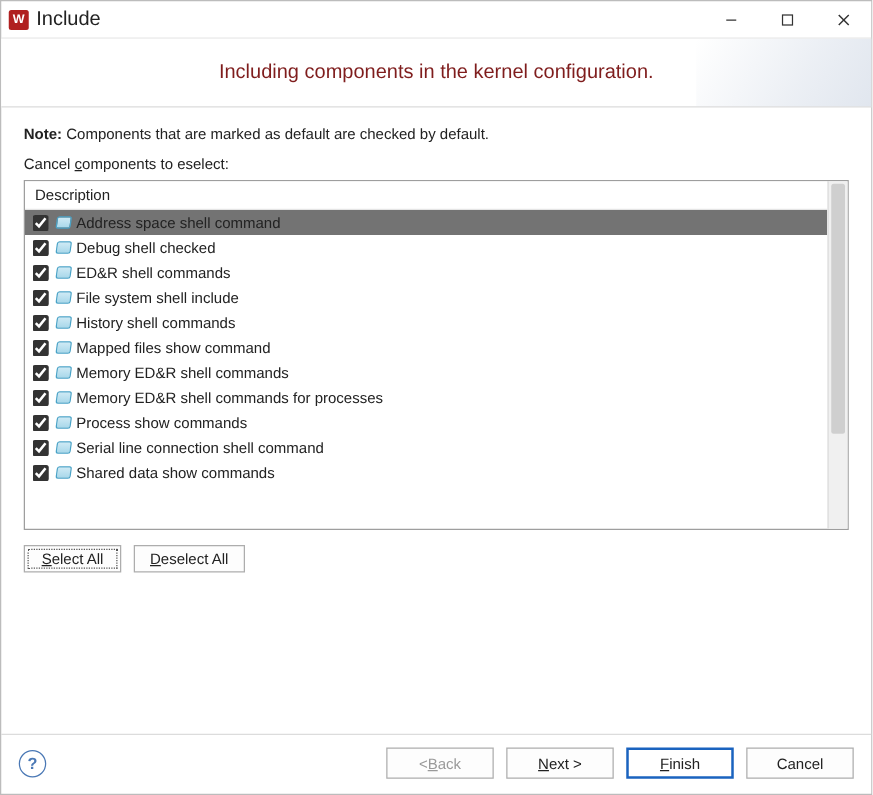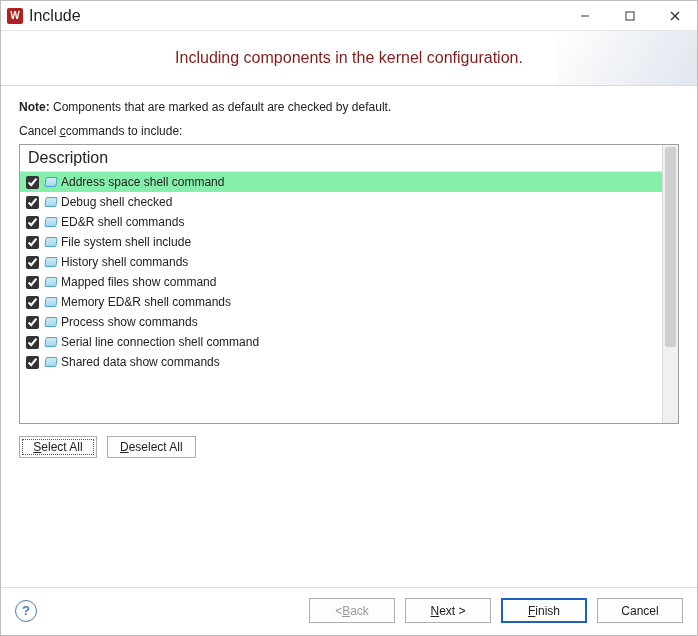--- a/index.html
+++ b/index.html
@@ -20,24 +20,24 @@
   .header-subtitle { font-size: 16px; color: #7f1d1d; text-align: center; }
 
   .body-area { padding: 14px 18px 0 18px; flex: 1; display: flex; flex-direction: column; min-height: 0; }
   .note-line { margin-bottom: 10px; }
   .note-line b { font-weight: 600; }
   .select-label { margin-bottom: 6px; }
   .select-label .ul { text-decoration: underline; }
 
   .list-wrap { border: 1px solid #9e9e9e; height: 280px; display: flex; background: #fff; }
   .list-inner { flex: 1; overflow: hidden; }
-  .list-header { padding: 4px 8px; font-size: 16px; border-bottom: 1px solid #e5e5e5; background: #fff; }
+  .list-header { padding: 4px 8px; font-size: 12px; border-bottom: 1px solid #e5e5e5; background: #fff; }
   .list-body { overflow: hidden; }
   .row { display: flex; align-items: center; height: 20px; padding: 0 6px; gap: 4px; }
-  .row.selected { background: #86efac; }
+  .row.selected { background: #737373; }
   .row input[type=checkbox] { width: 13px; height: 13px; margin: 0 2px 0 0; accent-color: #333; }
   .comp-icon { width: 12px; height: 10px; border: 1px solid #4aa3c7; border-radius: 2px; background: linear-gradient(#cfeaf5,#a9d8ea); transform: skewX(-8deg); }
   .row-label { font-size: 12px; color: #222; }
   .list-scroll { width: 16px; background: #f0f0f0; border-left: 1px solid #dcdcdc; position: relative; }
   .scroll-thumb { position: absolute; top: 2px; left: 2px; right: 2px; height: 200px; background: #cfcfcf; border-radius: 2px; }
 
   .sel-buttons { display: flex; gap: 10px; margin-top: 12px; }
   .btn { min-width: 78px; height: 24px; padding: 0 12px; background: #fdfdfd; border: 1px solid #adadad; font-size: 12px; display: inline-flex; align-items: center; justify-content: center; cursor: default; }
   .btn.small { height: 22px; }
   .btn .ul { text-decoration: underline; }
@@ -83,21 +83,21 @@
   <div class="header-area">
     <div class="header-subtitle">Including components in the kernel configuration.</div>
   </div>
 
   <div class="body-area">
     <div class="note-line">
       <b>Note:</b>
       <span>Components that are marked as default are checked by default.</span>
     </div>
     <div class="select-label">
-      <span>Cancel </span><span class="ul">c</span><span>commands to include:</span>
+      <span>Cancel </span><span class="ul">c</span><span>omponents to eselect:</span>
     </div>
 
     <div class="list-wrap">
       <div class="list-inner">
         <div class="list-header">Description</div>
         <div class="list-body" id="list-body">
             <div class="row selected">
               <input type="checkbox" checked="" style="">
               <span class="comp-icon"></span>
               <span class="row-label">Address space shell command</span>
@@ -124,20 +124,25 @@
             </div>
             <div class="row">
               <input type="checkbox" checked="" style="">
               <span class="comp-icon"></span>
               <span class="row-label">Mapped files show command</span>
             </div>
             <div class="row">
               <input type="checkbox" checked="" style="">
               <span class="comp-icon"></span>
               <span class="row-label">Memory ED&amp;R shell commands</span>
+            </div>
+            <div class="row">
+              <input type="checkbox" checked="" style="">
+              <span class="comp-icon"></span>
+              <span class="row-label">Memory ED&amp;R shell commands for processes</span>
             </div>
             <div class="row">
               <input type="checkbox" checked="" style="">
               <span class="comp-icon"></span>
               <span class="row-label">Process show commands</span>
             </div>
             <div class="row">
               <input type="checkbox" checked="" style="">
               <span class="comp-icon"></span>
               <span class="row-label">Serial line connection shell command</span>

